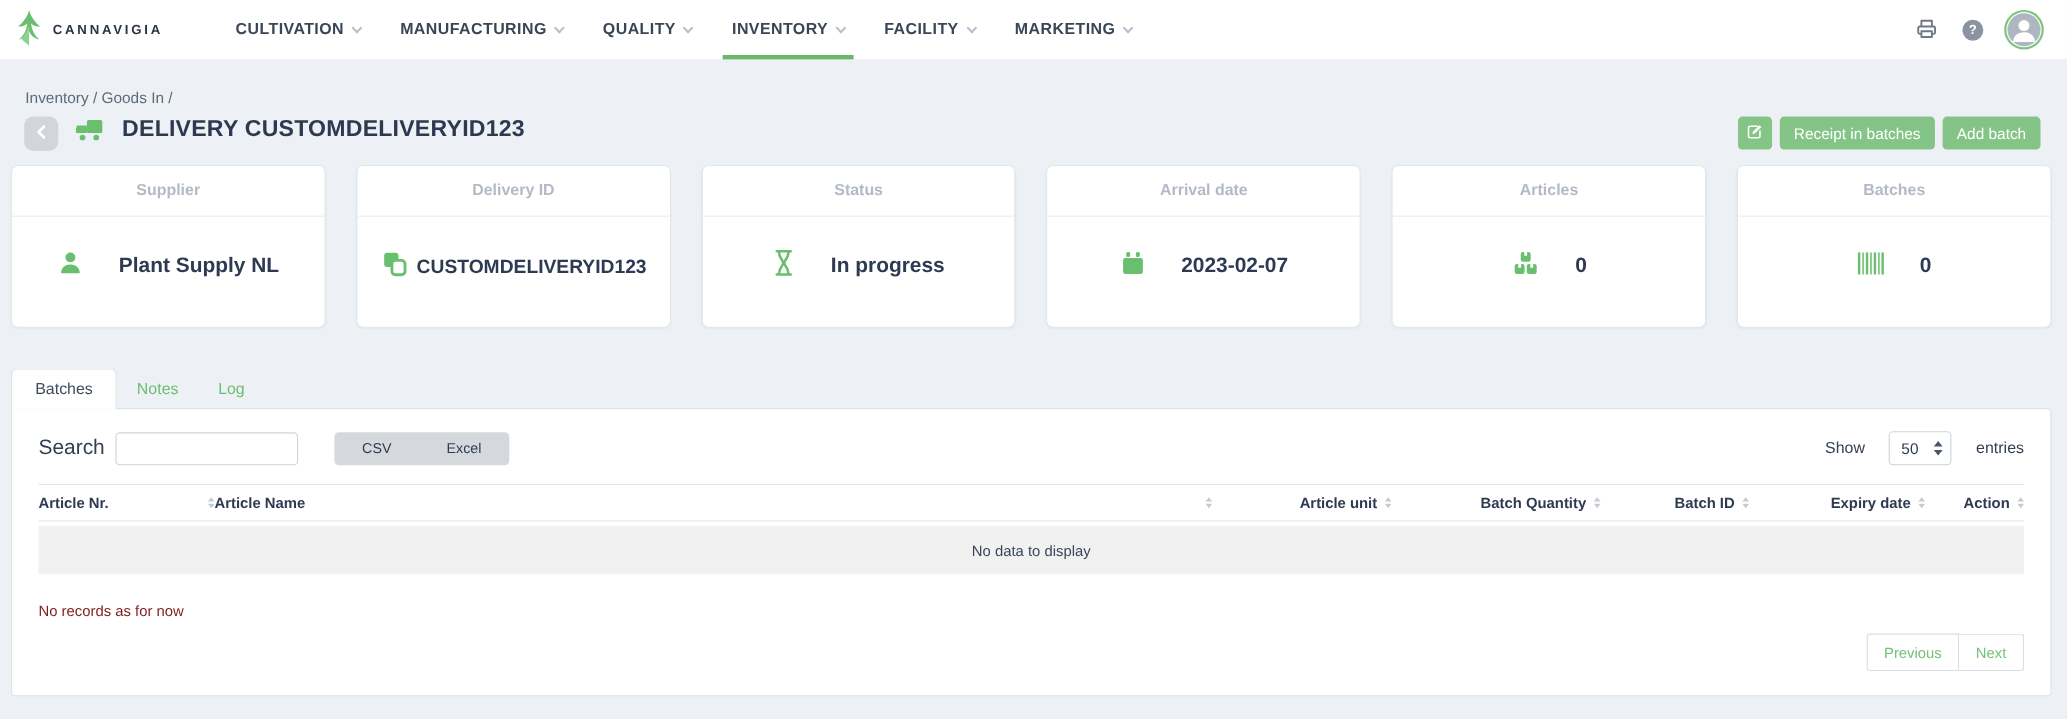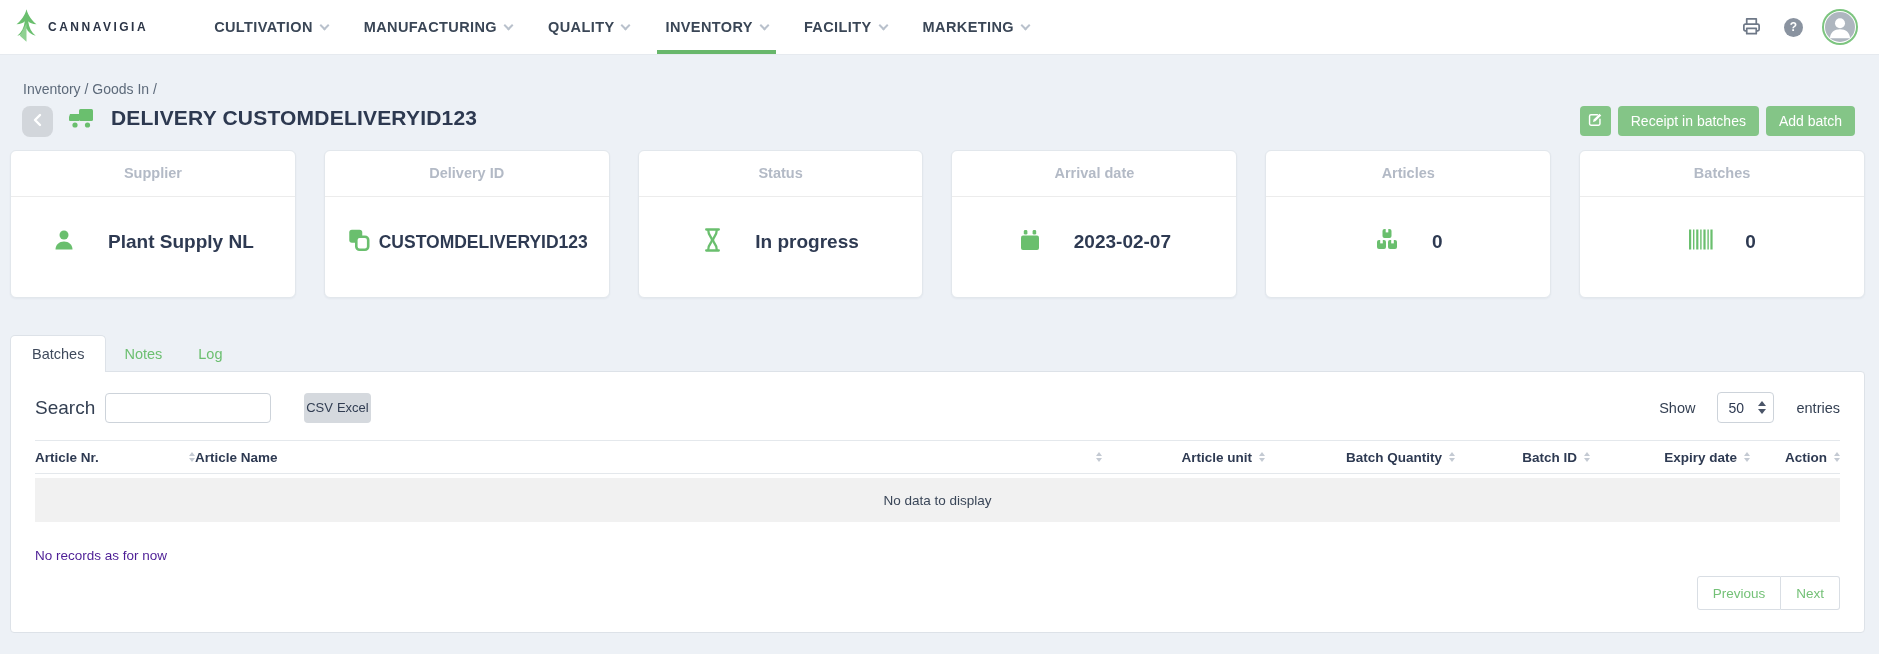--- a/index.html
+++ b/index.html
@@ -90,21 +90,21 @@
     border:1px solid #dde2e8; border-radius:0 4px 4px 4px; padding:20px 24px 22px;
   }
   .toolbar{ display:flex; align-items:center; }
   .search-label{ font-size:19px; margin-right:10px; color:#333f52; }
   .search-input{
     width:166px; height:30px; border:1px solid #cdd3da; border-radius:4px;
     padding:0 8px; font:inherit; font-size:14px; outline:none; color:#2e3a52;
   }
   .export-group{ display:flex; margin-left:33px; background:#d5d9de; border-radius:4px; height:30px; overflow:hidden; }
   .export-btn{
-    border:none; background:transparent; padding:0 2px; font-family:inherit;
+    border:none; background:transparent; padding:0 25px; font-family:inherit;
     font-size:13px; color:#313d52; cursor:pointer;
   }
   .show-wrap{ margin-left:auto; display:flex; align-items:center; gap:22px; font-size:14.5px; color:#333f52; }
   .pagesize{
     position:relative; width:57px; height:31px; border:1px solid #cdd3da; border-radius:4px;
     display:flex; align-items:center;
   }
   .pagesize input{
     width:34px; border:none; outline:none; background:transparent; padding-left:10px;
     font:inherit; font-size:14px; color:#2e3a52;
@@ -129,21 +129,21 @@
   .col-exp{ width:160px; }
   .col-act{ width:90px; }
   .sort{ display:inline-flex; flex-direction:column; gap:2px; margin-left:7px; }
   .sort .u{ width:0; height:0; border-left:3.5px solid transparent; border-right:3.5px solid transparent; border-bottom:4px solid #c4cad3; }
   .sort .d{ width:0; height:0; border-left:3.5px solid transparent; border-right:3.5px solid transparent; border-top:4px solid #c4cad3; }
   .empty-row{
     margin-top:4px; height:44px; background:#f1f1f1;
     display:flex; align-items:center; justify-content:center;
     font-size:13.5px; color:#3a4658;
   }
-  .no-records{ margin-top:26px; font-size:13.5px; color:#4c1d95; }
+  .no-records{ margin-top:26px; font-size:13.5px; color:#7f1d1d; }
   .pager{ display:flex; justify-content:flex-end; margin-top:13px; }
   .pager button{
     height:34px; padding:0 15px; background:#fff; border:1px solid #d9dee4;
     color:#74c177; font-size:13.5px; font-family:inherit; cursor:pointer;
   }
   .pager button.prev{ border-radius:3px 0 0 3px; }
   .pager button.next{ border-radius:0 3px 3px 0; border-left:none; }
 </style>
 </head>
 <body>

